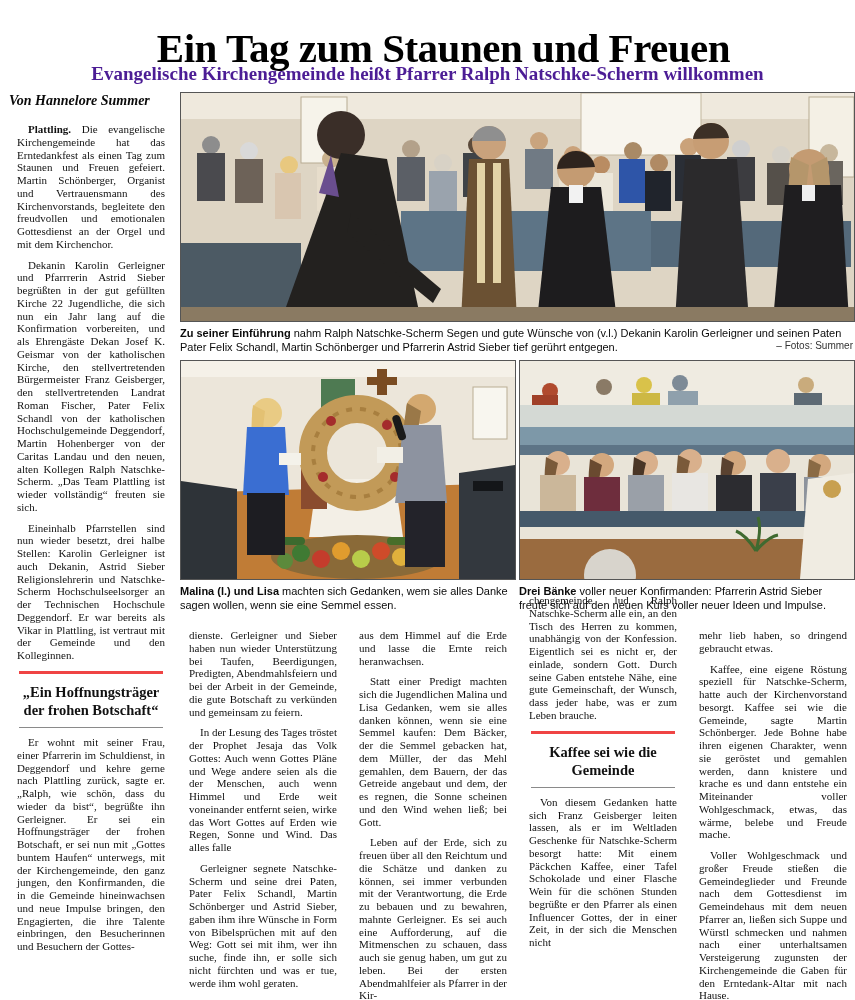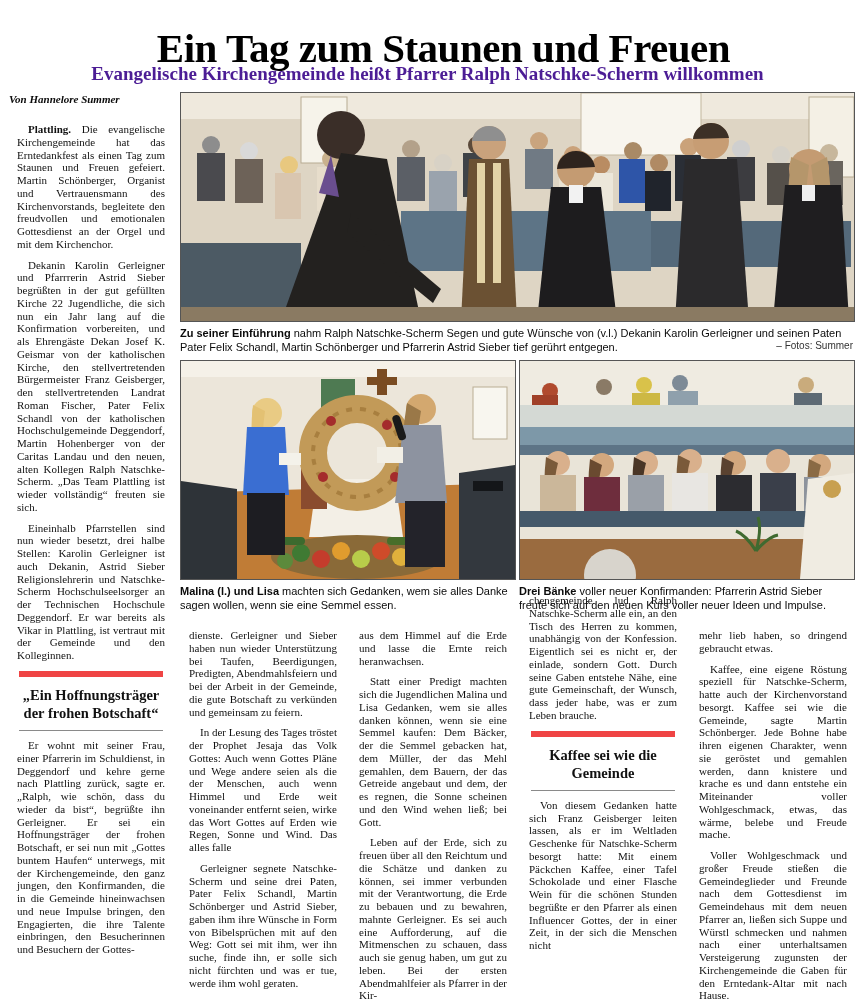--- a/index.html
+++ b/index.html
@@ -2,29 +2,29 @@
 <html><head>
 <meta charset="utf-8">
 <style>
   html,body{margin:0;padding:0;background:#ffffff;}
   .page{position:relative;width:855px;height:1000px;background:#ffffff;overflow:hidden;
         font-family:"Liberation Serif", serif;color:#0a0a0a;}
   .headline{position:absolute;top:8px;left:0;width:855px;text-align:center;margin:16px;
             font-size:41px;font-weight:bold;letter-spacing:-0.5px;color:#000;}
   .subheadline{position:absolute;top:63px;left:0;width:855px;text-align:center;margin:0;
                font-size:19px;font-weight:bold;color:#4c1d95;}
-  .byline{position:absolute;top:93px;left:9px;font-size:11px;font-style:italic;font-weight:600;}
+  .byline{position:absolute;top:93px;left:9px;font-size:14px;font-style:italic;font-weight:600;}
   .col{position:absolute;width:164px;font-size:11px;line-height:1.16;text-align:justify;
        overflow:hidden;color:#111;}
   .col p{margin:8px;}
   .col p.indent{text-indent:11px;}
   .lead{font-weight:bold;}
   .pullquote{margin:9px 10px 8px 10px;padding:9px 2px 8px 2px;text-align:center;
              font-weight:bold;font-size:14.5px;line-height:1.25;
-             border-top:6px solid #ef4444;border-bottom:1px solid #8a8a8a;}
+             border-top:3px solid #ef4444;border-bottom:1px solid #8a8a8a;}
   .col1{left:9px;top:115px;height:885px;}
   .col2{left:181px;top:621px;height:379px;}
   .col3{left:351px;top:621px;height:379px;}
   .col4{left:521px;top:586px;height:379px;}
   .col5{left:691px;top:621px;height:379px;}
   figure{margin:0;padding:0;position:absolute;}
   .photo-main{left:180px;top:92px;width:675px;}
   .photo-left{left:180px;top:360px;width:336px;}
   .photo-right{left:519px;top:360px;width:336px;}
   .photo-frame{display:block;border:1px solid #555;}

